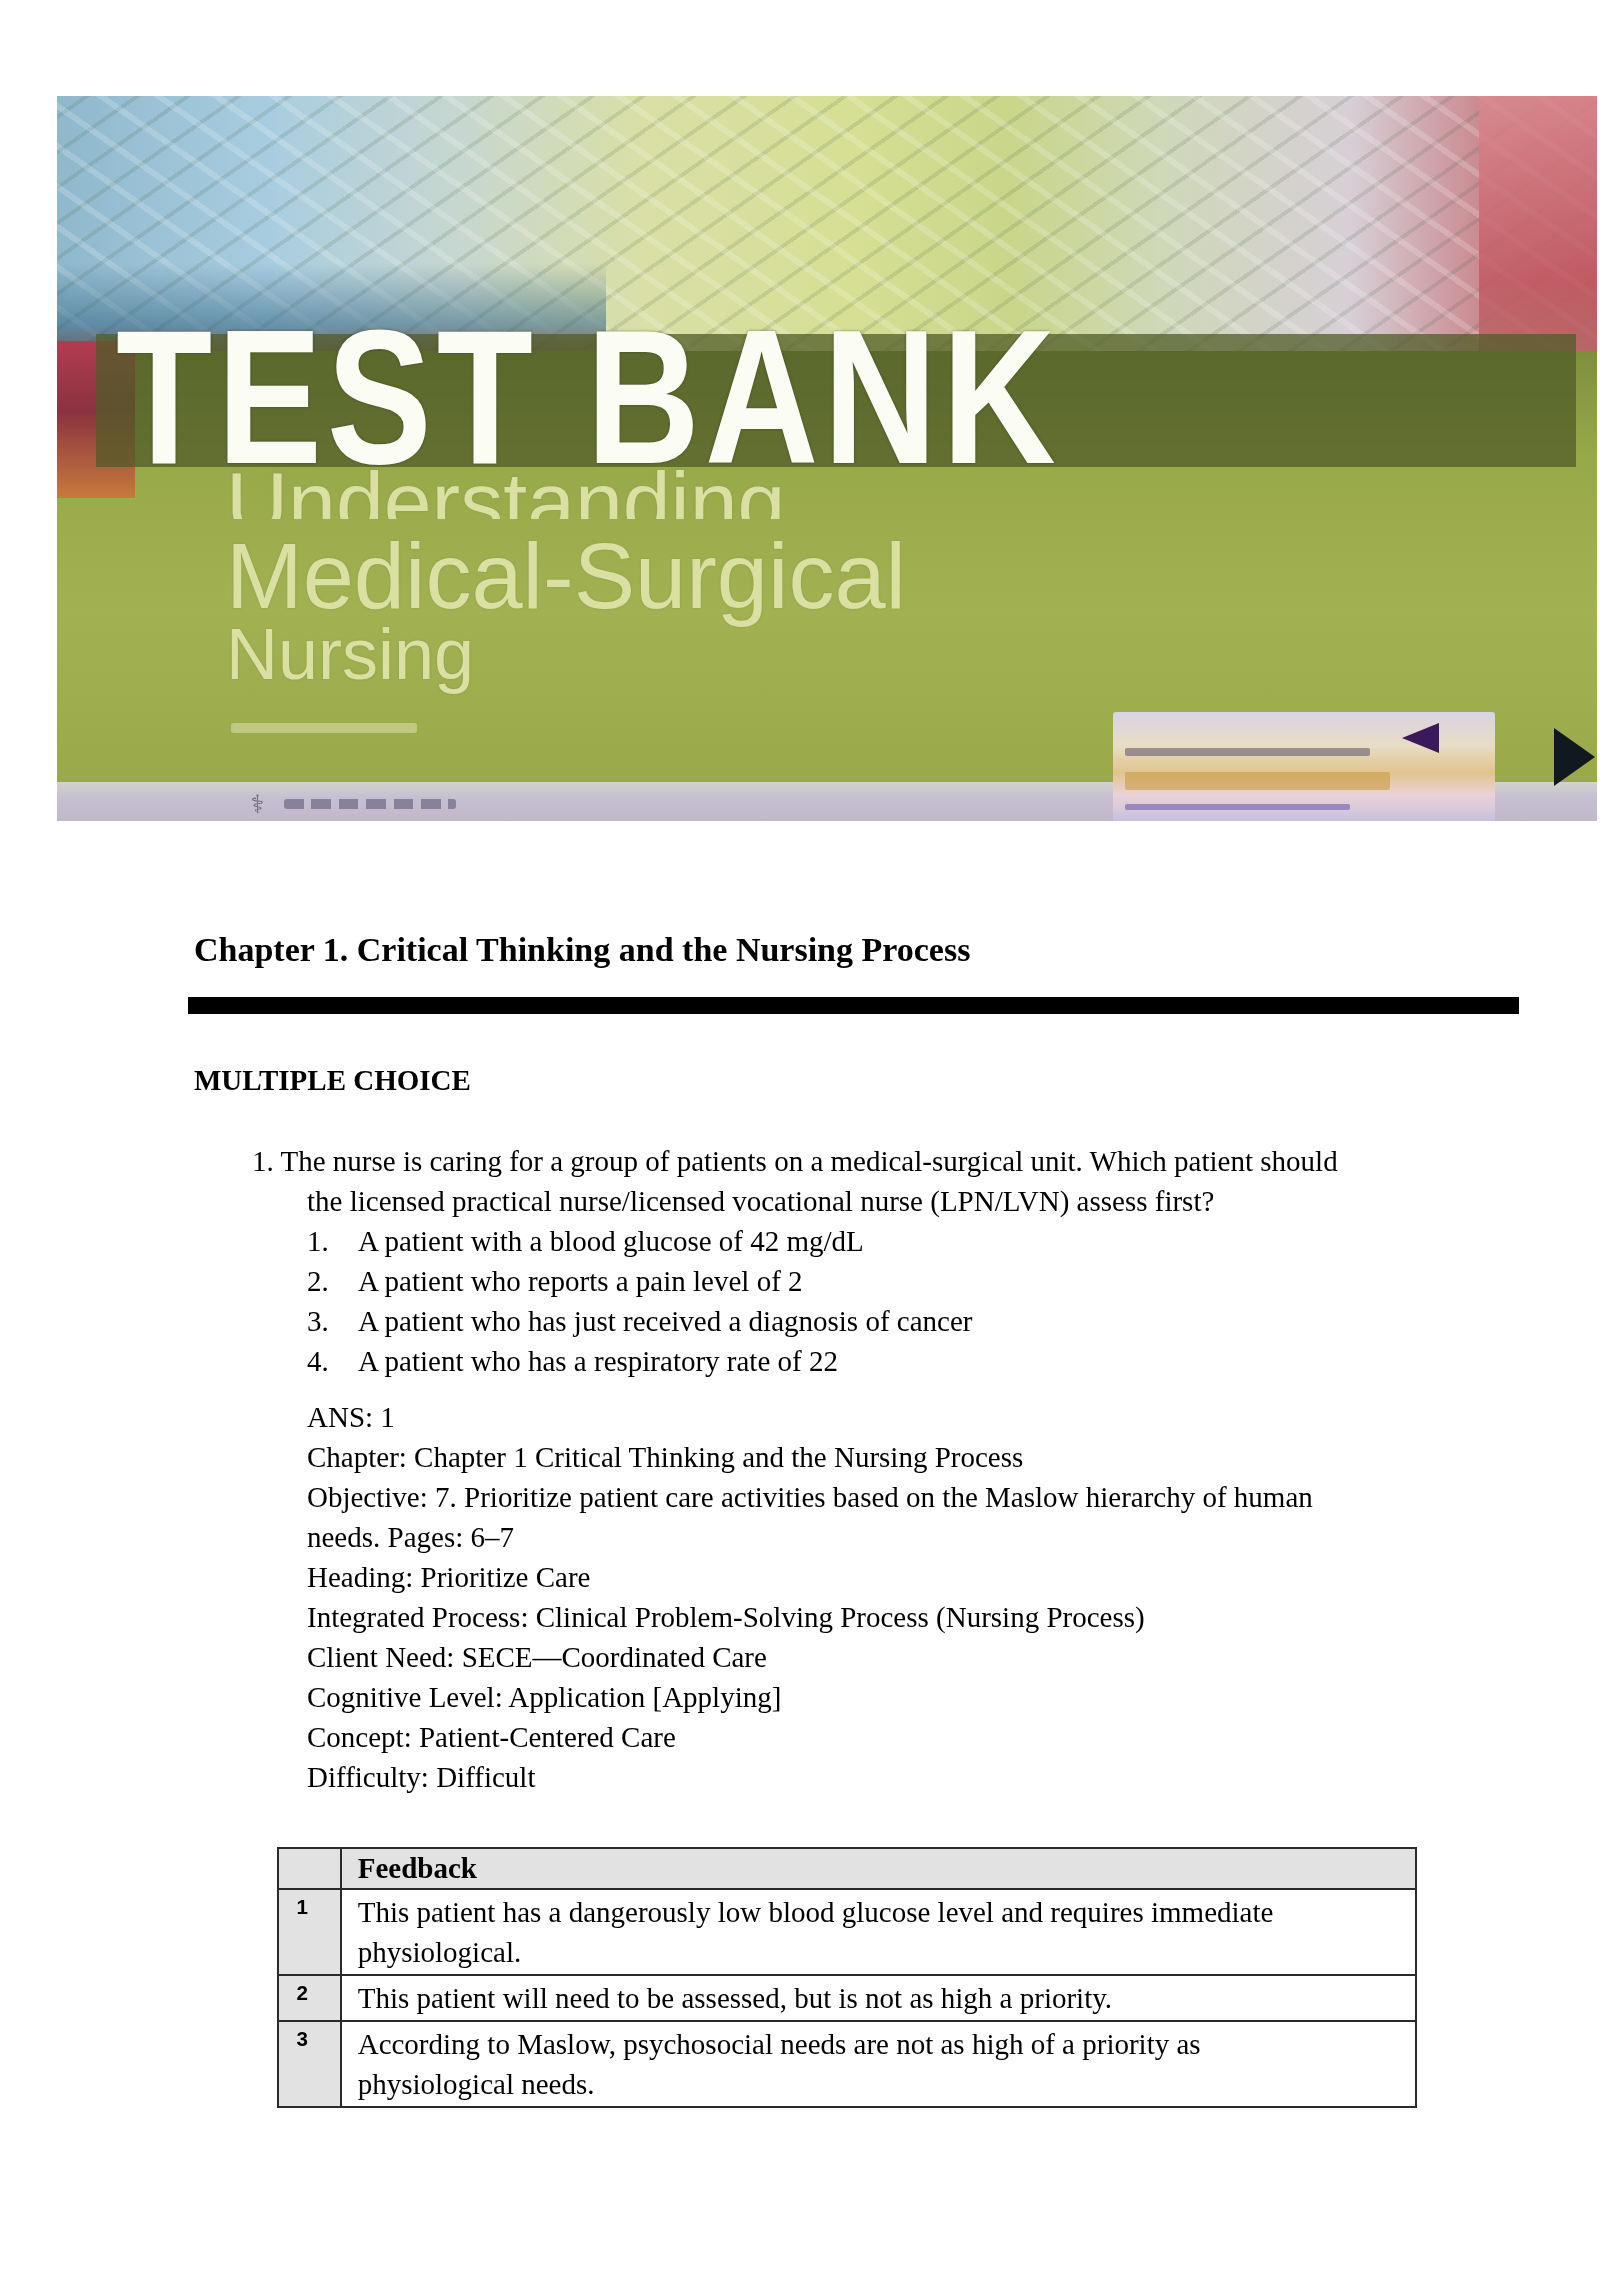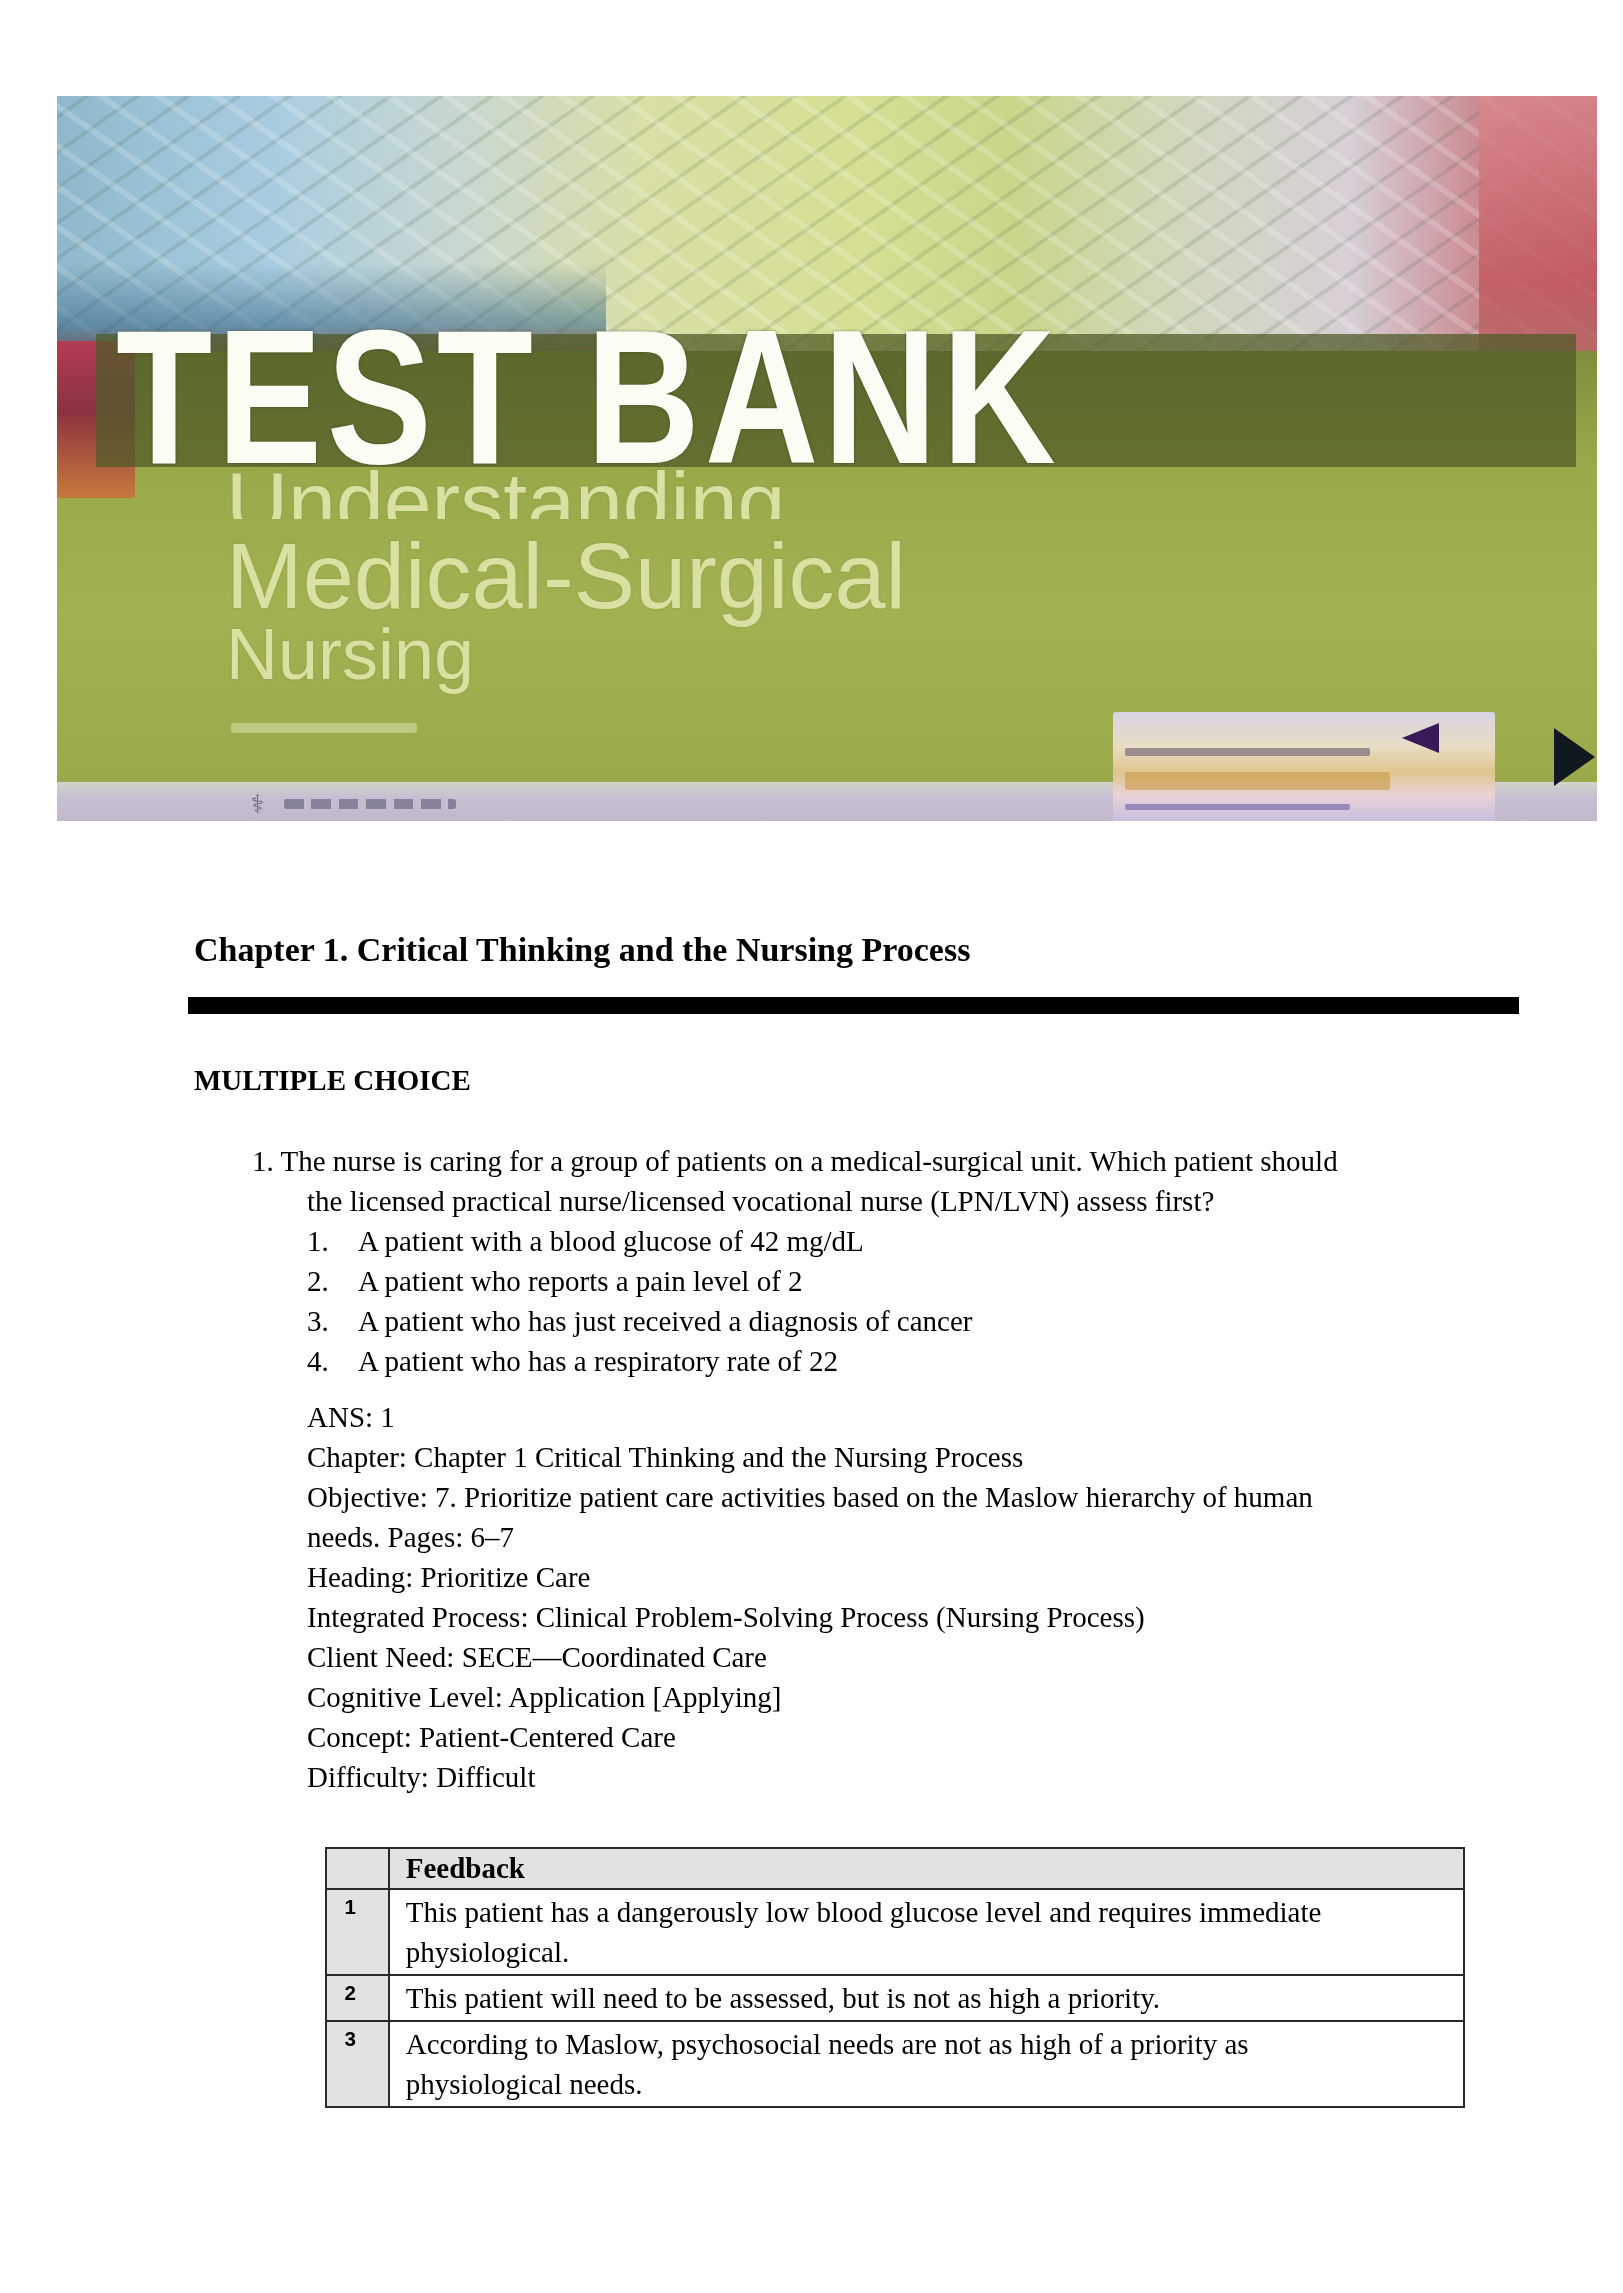--- a/index.html
+++ b/index.html
@@ -122,21 +122,21 @@
     .meta {
       position: absolute; left: 307px; top: 1397px; width: 1176px;
       font-size: 29px; line-height: 40px;
     }
     .meta-line { white-space: nowrap; }
 
     
     .feedback {
       position: absolute; left: 277px; top: 1847px; width: 1140px;
       border-collapse: collapse; border: 2.9px solid #1a1a1a;
-      font-size: 29px; line-height: 40px; margin-left: 48px;
+      font-size: 29px; line-height: 40px;
     }
     .feedback td, .feedback th {
       border: 2.9px solid #2a2a2a; vertical-align: top; padding: 0;
     }
     .feedback th {
       background: #e2e2e2; text-align: left; font-weight: 700;
       height: 39px; padding-left: 15.7px; font-size: 29px; line-height: 39px;
     }
     .feedback .num-col {
       width: 61px; background: #e2e2e2; padding: 0;

